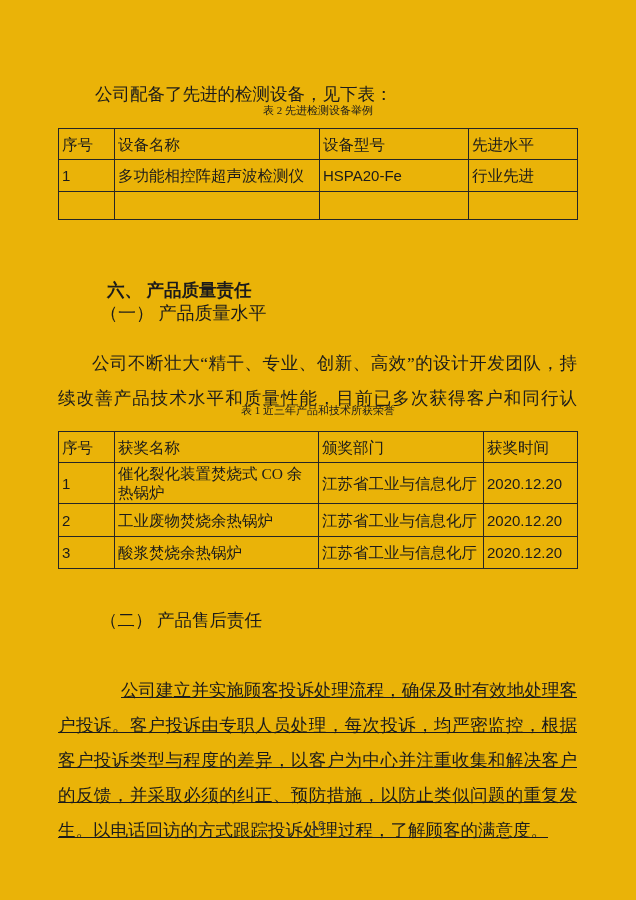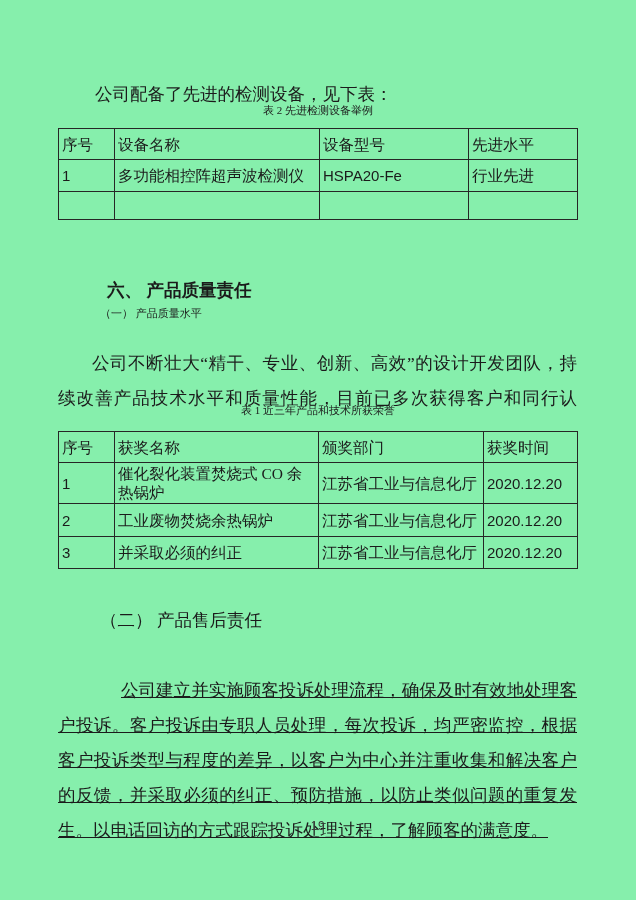--- a/index.html
+++ b/index.html
@@ -1,20 +1,20 @@
 <!DOCTYPE html>
 <html><head>
 <meta charset="utf-8">
 <style>
   html,body{margin:0;padding:0;background:#ffffff;}
   .page{
     position:relative;
     width:636px;height:900px;
     margin:0 auto;
-    background:#86efac;
+    background:#eab308;
     font-family:"Liberation Serif",serif;
     color:#1b1b1b;
     overflow:hidden;
   }
   .abs{position:absolute;}
 
   #intro{left:58px;top:64px;width:519px;font-size:17.5px;line-height:24px;text-indent:37px;}
 
   .tbl-title{left:0;top:0;width:100%;text-align:center;font-size:11px;line-height:23px;}
   #t2title{top:99px;}
@@ -32,21 +32,21 @@
   .sans{font-family:"Liberation Sans",sans-serif;font-size:15px;}
   #table2 tr:nth-child(1){height:31px;}
   #table2 tr:nth-child(2){height:32px;}
   #table2 tr:nth-child(3){height:28px;}
   #table3 tr:nth-child(1){height:31px;}
   #table3 tr:nth-child(2){height:39px;}
   #table3 tr:nth-child(3){height:33px;}
   #table3 tr:nth-child(4){height:32px;}
 
   #heading6{left:95px;top:266px;font-size:17.5px;font-weight:bold;line-height:24px;}
-  #sub1{left:100px;top:301px;font-size:11px;line-height:24px;}
+  #sub1{left:100px;top:301px;font-size:18px;line-height:24px;}
   #sub2{left:100px;top:608px;font-size:17.5px;line-height:24px;}
 
   .para{
     left:58px;width:519px;
     font-size:17.5px;line-height:35px;
     text-align:justify;text-justify:inter-ideograph;
     word-break:break-all;overflow:hidden;
   }
   #para1{top:328px;height:71px;text-indent:34px;}
   #para2{top:655px;height:177px;text-indent:63px;text-decoration:underline;}
@@ -119,21 +119,21 @@
       <td class="sans">2020.12.20</td>
     </tr>
     <tr>
       <td class="sans">2</td>
       <td>工业废物焚烧余热锅炉</td>
       <td>江苏省工业与信息化厅</td>
       <td class="sans">2020.12.20</td>
     </tr>
     <tr>
       <td class="sans">3</td>
-      <td>并采取必须的纠正</td>
+      <td>酸浆焚烧余热锅炉</td>
       <td>江苏省工业与信息化厅</td>
       <td class="sans">2020.12.20</td>
     </tr>
   </tbody>
     </table>
 
   <div id="sub2" class="abs">（二） 产品售后责任</div>
   <p id="para2" class="abs para">公司建立并实施顾客投诉处理流程，确保及时有效地处理客户投诉。客户投诉由专职人员处理，每次投诉，均严密监控，根据客户投诉类型与程度的差异，以客户为中心并注重收集和解决客户的反馈，并采取必须的纠正、预防措施，以防止类似问题的重复发生。以电话回访的方式跟踪投诉处理过程，了解顾客的满意度。</p>
 
   <div id="pagenum" class="abs">19</div>

